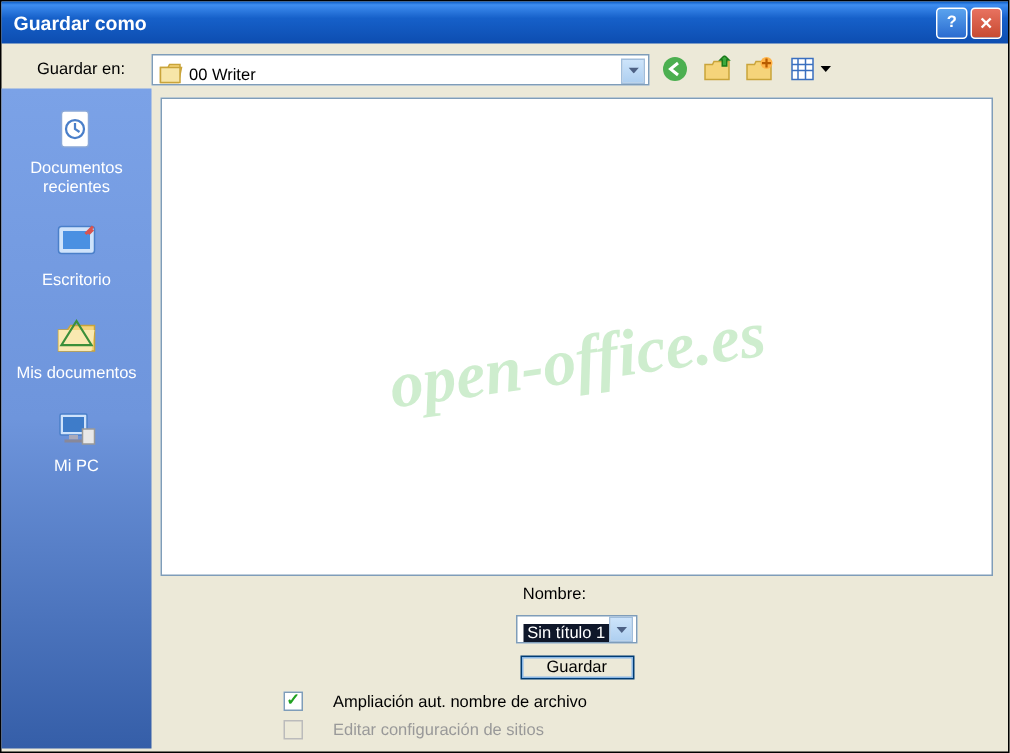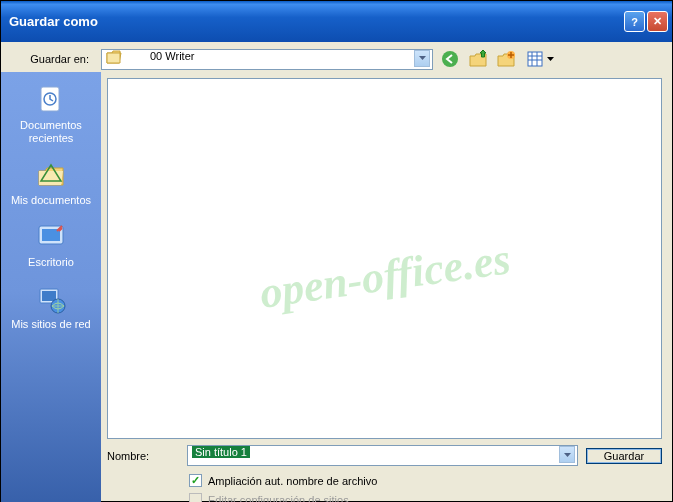--- a/index.html
+++ b/index.html
@@ -1,53 +1,53 @@
 <!DOCTYPE html>
 <html><head>
 <meta charset="utf-8">
 <style>
 * { box-sizing: border-box; margin: 0; padding: 0; }
 body { font-family: Tahoma, sans-serif; font-size: 11px; background: #fff; }
 .window { width: 673px; height: 502px; border: 1px solid #000; background: #ece9d8; position: relative; box-shadow: 3px 3px 6px rgba(0,0,0,0.3); }
-.titlebar { height: 41px; background: linear-gradient(to bottom, #0a5bc4 0%, #3e8df0 8%, #1660c9 40%, #0d4db0 100%); display: flex; align-items: center; padding: 0 4px 0 8px; color: #fff; font-weight: bold; font-size: 13px; }
+.titlebar { height: 28px; background: linear-gradient(to bottom, #0a5bc4 0%, #3e8df0 8%, #1660c9 40%, #0d4db0 100%); display: flex; align-items: center; padding: 0 4px 0 8px; color: #fff; font-weight: bold; font-size: 13px; }
 .titlebar .title { flex: 1; }
 .titlebar .winbtn { width: 21px; height: 21px; margin-left: 2px; background: linear-gradient(to bottom,#5aa3ee,#2a6bd0); border: 1px solid #fff; border-radius: 3px; display: flex; align-items: center; justify-content: center; font-family: Arial; font-size: 11px; font-weight: bold; color: #fff; cursor: pointer; }
 .close { background: linear-gradient(to bottom,#e87260,#c74a31) !important; }
 
 .toolbar { height: 30px; display: flex; align-items: center; padding: 4px 10px 0 18px; gap: 6px; }
-.toolbar .lbl { width: 76px; text-align: right; padding-right: 6px; }
-.select { background: #fff; border: 1px solid #7f9db9; height: 21px; display: flex; align-items: flex-start; padding: 0 2px 0 4px; gap: 24px; }
+.toolbar .lbl { width: 76px; text-align: center; padding-right: 6px; }
+.select { background: #fff; border: 1px solid #7f9db9; height: 21px; display: flex; align-items: flex-end; padding: 0 2px 0 4px; }
 .select .arrow { width: 16px; height: 17px; background: linear-gradient(#cde4fb,#aecff0); border: 1px solid #a1bedc; margin-left: auto; display:flex; align-items:center; justify-content:center; }
 .select .arrow svg { width:7px; height:4px; }
 .folder { width:16px; height:14px; display:inline-block; vertical-align:middle; margin-right:4px; }
 .tbtn { width:22px; height:22px; display:flex; align-items:center; justify-content:center; cursor:pointer; }
 
 .body { display:flex; height: 440px; }
 .sidebar { width: 100px; background: linear-gradient(to bottom,#7ba2e7 0%,#6e95dc 50%,#355ea8 100%); padding: 8px 0; display:flex; flex-direction:column; align-items:center; gap:6px; color:#fff; text-align:center; }
 .sideitem { width:92px; padding:4px 0; cursor:pointer; font-size:11px; line-height:13px; }
 .sideitem .sicon { width:32px; height:32px; margin: 0 auto 3px; display:flex; align-items:center; justify-content:center; }
 
 .main { flex:1; padding: 6px 10px 6px 6px; display:flex; flex-direction:column; }
 .filepane { flex:1; background:#fff; border: 1px solid #7f9db9; position:relative; overflow:hidden; }
 .watermark { position:absolute; left:50%; top:55%; transform:translate(-50%,-50%) rotate(-8deg); font-size:44px; font-weight:bold; font-style:italic; color: rgba(80,190,80,0.28); font-family: Georgia, serif; white-space:nowrap; }
 
-.formrow { display:flex; align-items:center; margin-top:6px; gap:8px; }
+.formrow { display:flex; align-items:center; margin-top:6px; gap:8px;flex-direction:column; }
 .formrow .flbl { width:72px; }
 .formrow .select { flex:1; }
 .btn { width:76px; height:16px; background:#ece9d8; border:1px solid #003c74; font-size:11px; cursor:pointer; font-family:inherit; }
 .btn.default { border: 1px solid #003c74; box-shadow: inset 0 0 0 1px #8ab7e6; }
 
 .checks { margin: 8px 0 0 82px; display:flex; flex-direction:column; gap:6px; }
-.checkrow { display:flex; align-items:center; gap:6px; }
+.checkrow { display:flex; align-items:center; gap:20px; }
 .checkbox { width:13px; height:13px; border:1px solid #7f9db9; background:#fff; display:flex; align-items:center; justify-content:center; }
 .checkbox.checked::after { content:"✓"; color:#21a121; font-size:11px; line-height:11px; font-weight:bold; }
 .disabled { color:#999; }
 .disabled .checkbox { background:#ece9d8; border-color:#bbb; }
 
-.sel-highlight { background:#15803d; color:#fff; padding:0 3px; }
+.sel-highlight { background:#0f172a; color:#fff; padding:0 3px; }
 </style>
 </head>
 <body>
 
 <div class="window">
 
   <div class="titlebar">
     <span class="title">Guardar como</span>
     <div class="winbtn">?</div>
     <div class="winbtn close">✕</div>
@@ -111,48 +111,48 @@
               <rect x="6" y="3" width="18" height="24" rx="2" fill="#fff" stroke="#8aa8d8"></rect>
               <circle cx="15" cy="15" r="6" fill="none" stroke="#4a7fc9" stroke-width="1.5"></circle>
               <path d="M15 11 L15 15 L18 17" stroke="#4a7fc9" stroke-width="1.5" fill="none"></path>
             </svg>
         </div>
         <div>Documentos recientes</div>
       </div>
       <div class="sideitem">
         <div class="sicon">
           <svg width="32" height="32" viewBox="0 0 32 32">
+              <rect x="4" y="5" width="24" height="18" rx="2" fill="#cfe3fb" stroke="#4a7fc9"></rect>
+              <rect x="7" y="8" width="18" height="12" fill="#4a90e2"></rect>
+              <path d="M22 10 L27 5 M24 10 L27 7" stroke="#d9534f" stroke-width="2"></path>
+            </svg>
+        </div>
+        <div>Escritorio</div>
+      </div>
+      <div class="sideitem">
+        <div class="sicon">
+          <svg width="32" height="32" viewBox="0 0 32 32">
               <path d="M4 12 L10 12 L12 9 L28 9 L28 26 L4 26 Z" fill="#f5d47a" stroke="#c9a43a"></path>
               <path d="M4 12 L28 12 L26 26 L4 26 Z" fill="#f9e9b1"></path>
               <path d="M6 22 L16 6 L26 22 Z" fill="none" stroke="#3a8f3a" stroke-width="1.5"></path>
             </svg>
         </div>
         <div>Mis documentos</div>
       </div>
       <div class="sideitem">
         <div class="sicon">
           <svg width="32" height="32" viewBox="0 0 32 32">
-              <rect x="4" y="5" width="24" height="18" rx="2" fill="#cfe3fb" stroke="#4a7fc9"></rect>
-              <rect x="7" y="8" width="18" height="12" fill="#4a90e2"></rect>
-              <path d="M22 10 L27 5 M24 10 L27 7" stroke="#d9534f" stroke-width="2"></path>
+              <rect x="5" y="6" width="18" height="14" rx="1" fill="#cfe3fb" stroke="#4a7fc9"></rect>
+              <rect x="7" y="8" width="14" height="10" fill="#3e7cc9"></rect>
+              <rect x="11" y="20" width="6" height="3" fill="#aab"></rect>
+              <rect x="8" y="23" width="12" height="2" fill="#889"></rect>
+              <rect x="20" y="16" width="8" height="10" fill="#e8e8e8" stroke="#999"></rect>
             </svg>
         </div>
-        <div>Escritorio</div>
-      </div>
-      <div class="sideitem">
-        <div class="sicon">
-          <svg width="32" height="32" viewBox="0 0 32 32">
-              <rect x="5" y="6" width="18" height="14" rx="1" fill="#cfe3fb" stroke="#4a7fc9"></rect>
-              <rect x="7" y="8" width="14" height="10" fill="#3e7cc9"></rect>
-              <circle cx="23" cy="23" r="7" fill="#4a90e2" stroke="#2b5fa0"></circle>
-              <path d="M17 23 Q23 17 29 23 Q23 29 17 23" fill="none" stroke="#9fd49f"></path>
-              <path d="M23 16 L23 30 M17 23 L29 23" stroke="#9fd49f" stroke-width="0.8"></path>
-            </svg>
-        </div>
-        <div>Mis sitios de red</div>
+        <div>Mi PC</div>
       </div>
     </div>
 
     <div class="main">
       <div class="filepane">
         <div class="watermark">open-office.es</div>
       </div>
 
       <div class="formrow">
         <span class="flbl">Nombre:</span>

